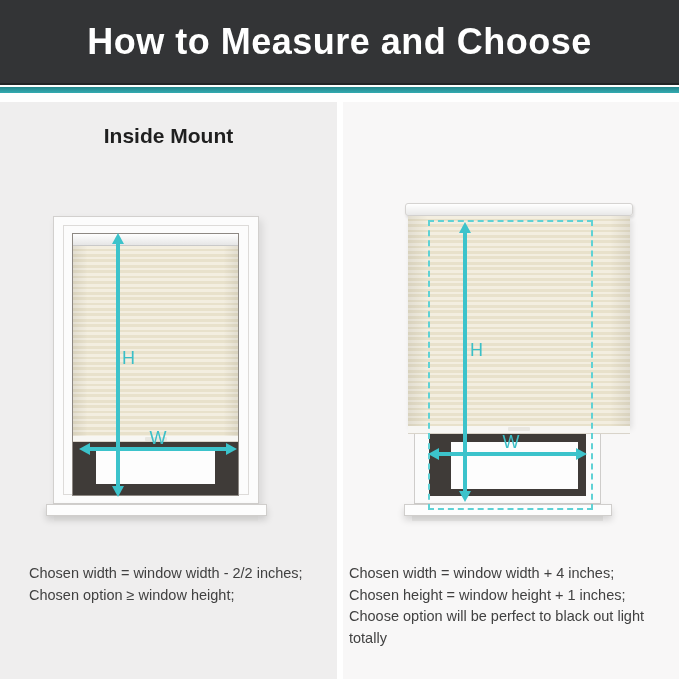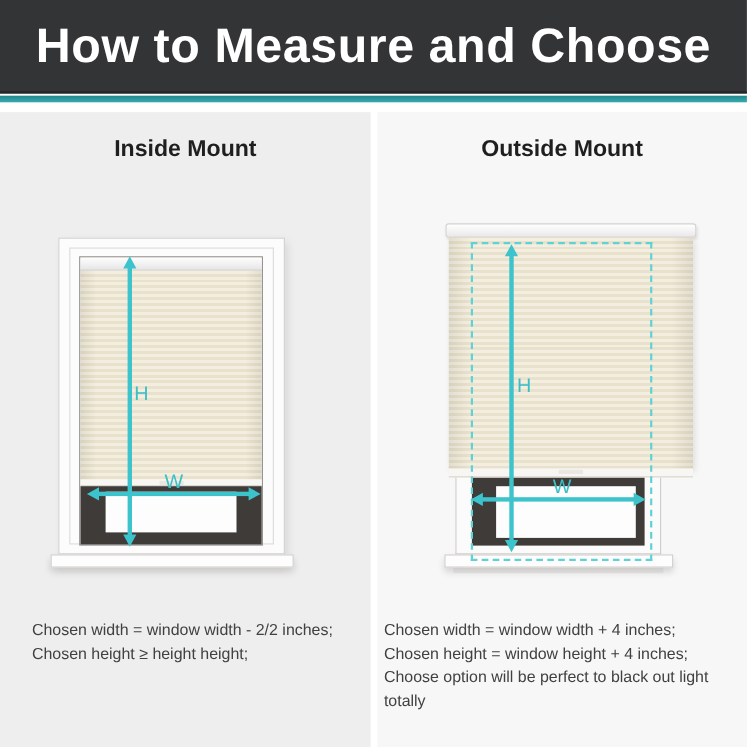--- a/index.html
+++ b/index.html
@@ -3,21 +3,21 @@
 <meta charset="utf-8">
 <style>
   * { margin:0; padding:0; box-sizing:border-box; }
   body { background:#ffffff; font-family:"Liberation Sans", sans-serif; }
   .stage { position:relative; width:679px; height:679px; background:#ffffff; overflow:hidden; }
 
   
   .header { position:absolute; left:0; top:0; width:679px; height:85px;
             background:#333436; border-bottom:2px solid #232526;
             display:flex; align-items:center; justify-content:center; }
-  .header-title { color:#ffffff; font-size:44px; font-weight:bold; letter-spacing:.5px; }
+  .header-title { color:#ffffff; font-size:36px; font-weight:bold; letter-spacing:.5px; }
   .accent-bar { position:absolute; left:0; top:87px; width:679px; height:6px;
                 background:linear-gradient(to bottom,#25858b,#33abb1); }
 
   
   .panel { position:absolute; top:102px; height:583px; }
   .panel-left  { left:0;    width:337px; background:#efeeee; }
   .panel-right { left:343px; width:336px; background:#f8f7f7; }
   .panel-heading { position:absolute; top:22px; left:0; right:0; text-align:center;
                    font-size:21px; font-weight:bold; color:#1f1f1f; }
 
@@ -101,26 +101,25 @@
     <div class="abs sill-step z1" style="left:54px; top:414px; width:204px; height:5px;"></div>
 
     <div class="varrow" style="left:116px; top:141px; height:244px;"></div>
     <div class="dim-label" style="left:122px; top:246px;">H</div>
 
     <div class="harrow" style="left:89px; top:345px; width:138px;"></div>
     <div class="dim-label" style="left:146px; top:326px; width:24px; text-align:center;">W</div>
 
     <div class="notes" style="left:29px; top:461px; width:302px;">
       <div>Chosen width = window width - 2/2 inches;</div>
-      <div>Chosen height ≥ height height;</div>
+      <div>Chosen option ≥ window height;</div>
     </div>
   </div>
 
   <div class="panel panel-right">
-    <div class="panel-heading">Outside Mount</div>
 
     <div class="abs win-frame-out z1" style="left:71px; top:332px; width:187px; height:70px;"></div>
     <div class="abs opening z2" style="left:86px; top:332px; width:157px; height:62px;"></div>
     <div class="abs glass z2" style="left:108px; top:340px; width:127px; height:47px;"></div>
     <div class="abs sill z2" style="left:61px; top:402px; width:208px; height:12px;"></div>
     <div class="abs sill-step z1" style="left:69px; top:414px; width:191px; height:5px;"></div>
 
     <div class="abs headrail-out z3" style="left:62px; top:101px; width:228px; height:13px;"></div>
     <div class="abs pleats shade-out z3" style="left:65px; top:114px; width:222px; height:210px;"></div>
     <div class="abs bottom-rail z3" style="left:65px; top:324px; width:222px; height:8px;">
@@ -130,18 +129,18 @@
     <div class="abs dashed-zone z5" style="left:85px; top:118px; width:165px; height:290px;"></div>
 
     <div class="varrow" style="left:120px; top:130px; height:260px;"></div>
     <div class="dim-label" style="left:127px; top:238px;">H</div>
 
     <div class="harrow" style="left:95px; top:350px; width:139px;"></div>
     <div class="dim-label" style="left:155px; top:330px; width:26px; text-align:center;">W</div>
 
     <div class="notes" style="left:6px; top:461px; width:328px;">
       <div>Chosen width = window width + 4 inches;</div>
-      <div>Chosen height = window height + 4 inches;</div>
+      <div>Chosen height = window height + 1 inches;</div>
       <div>Choose option will be perfect to black out light totally</div>
     </div>
   </div>
 
 </div>
 
 </body></html>

